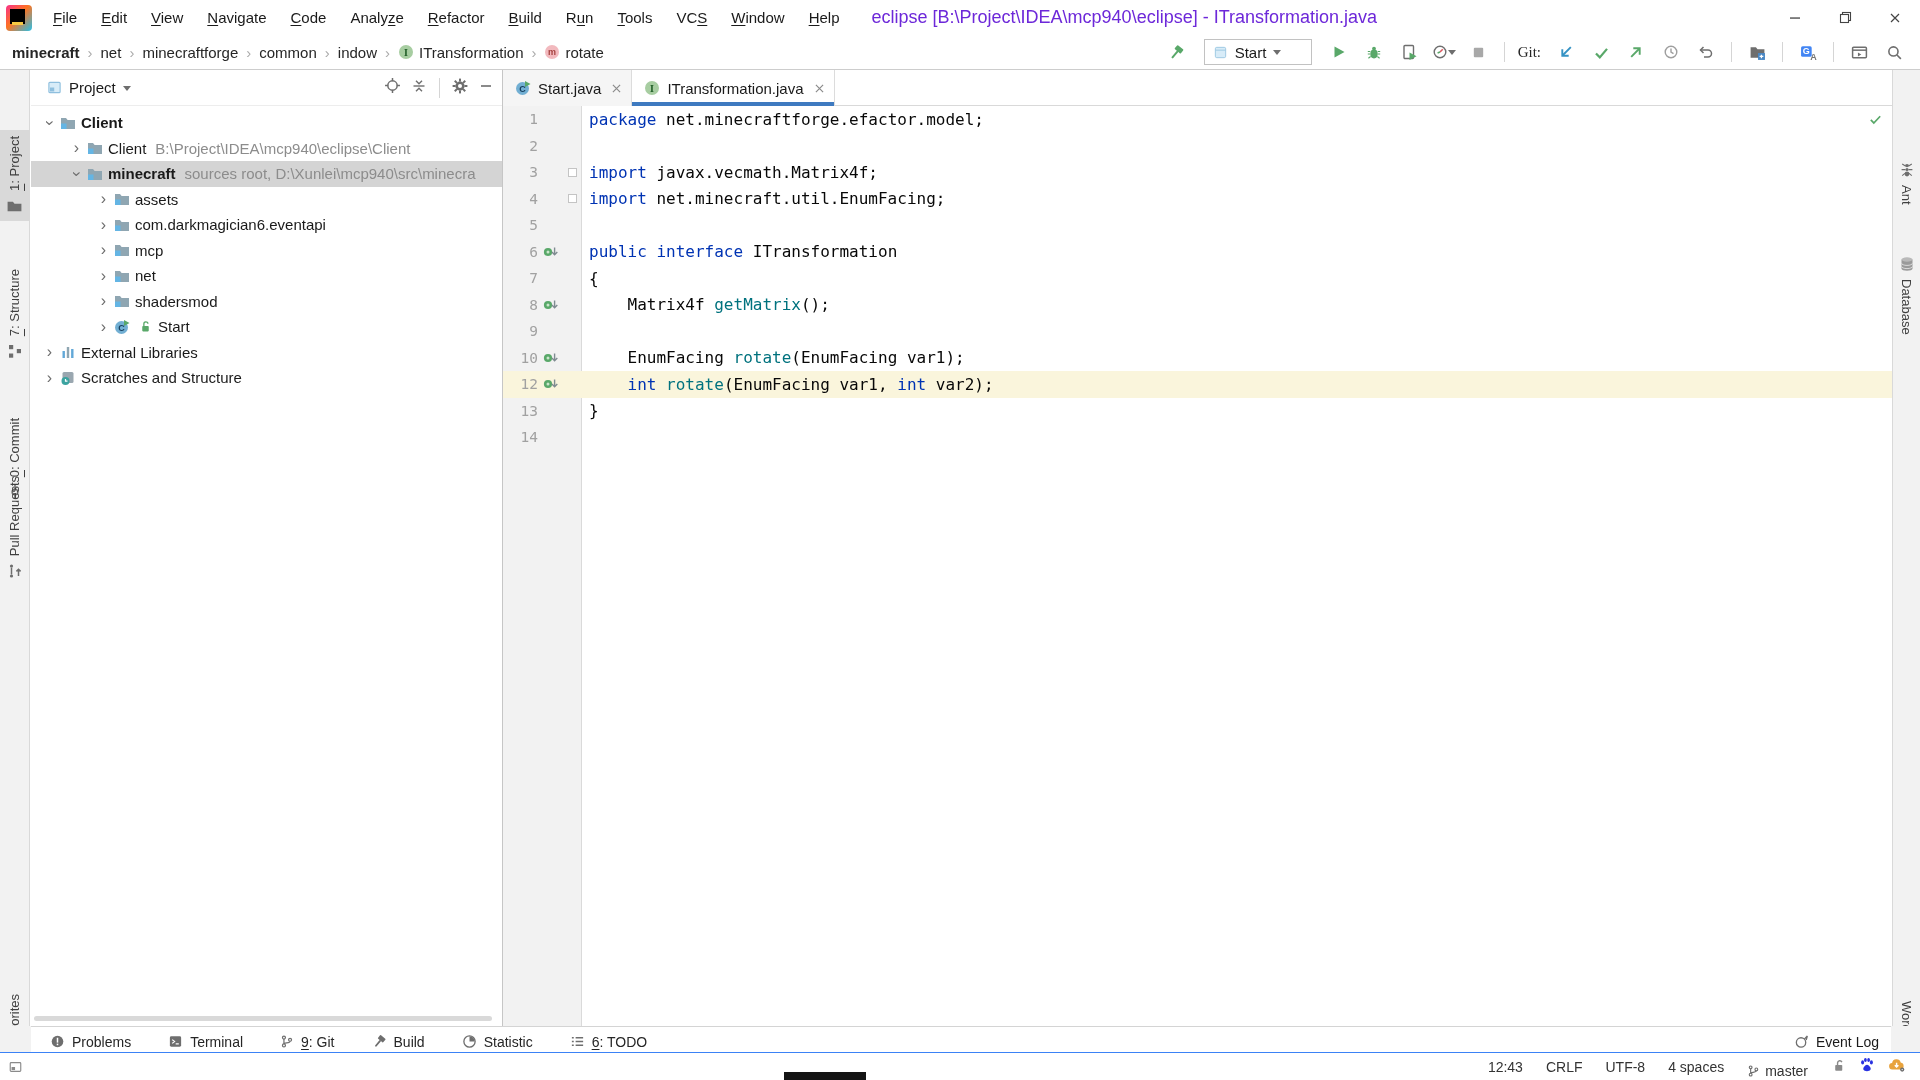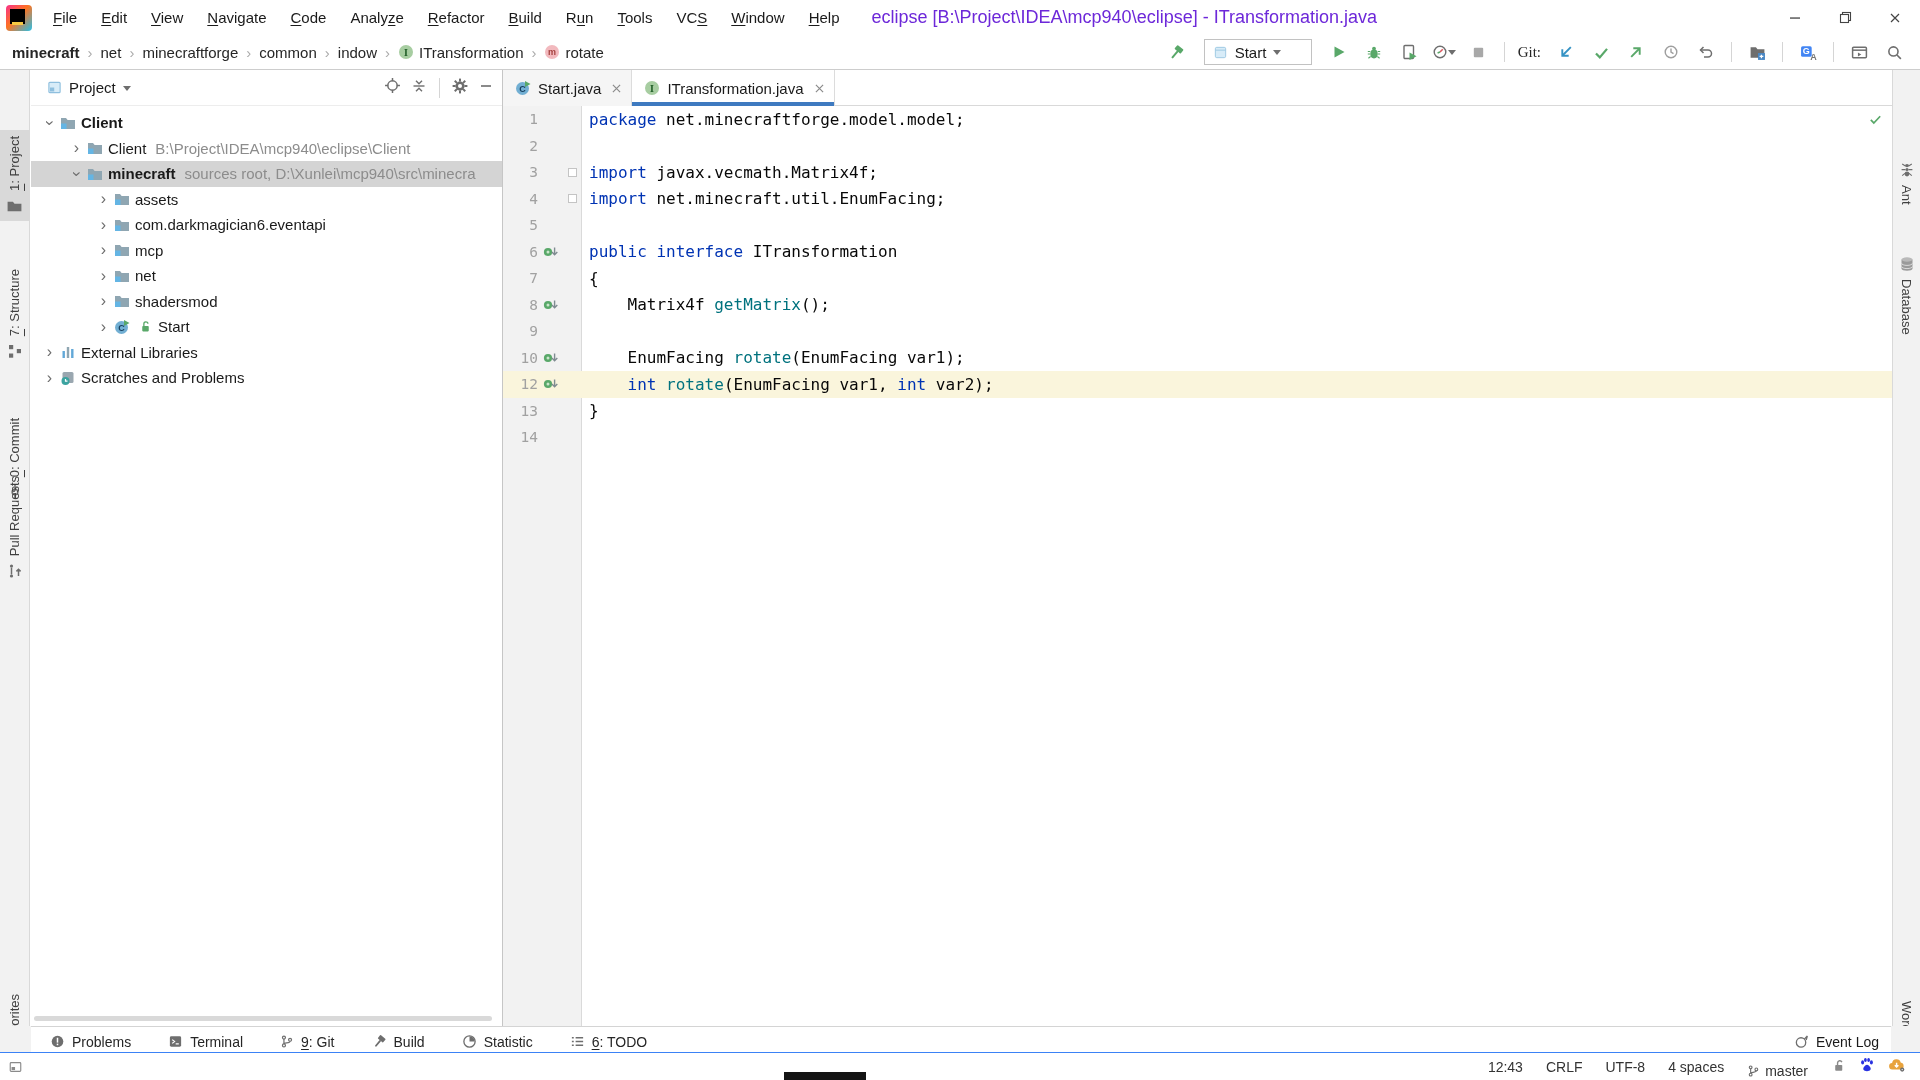--- a/index.html
+++ b/index.html
@@ -574,21 +574,21 @@
       </div>
       <div class="tree-row" style="padding-left: 10px;">
         <span class="chev">›</span>
         <span class="icon tree-icon">
           <svg width="16" height="16" viewBox="0 0 16 16">
             <rect x="2.5" y="2" width="11" height="11" rx="1.5" fill="#9AA7B0"></rect>
             <circle cx="5.5" cy="11" r="4" fill="#3BA3A0"></circle>
             <path d="M5.5 9v2.2h2" stroke="#fff" stroke-width="1.2" fill="none"></path>
           </svg>
         </span>
-        <span class="tree-label">Scratches and Problems</span>
+        <span class="tree-label">Scratches and Structure</span>
       </div>
     </div>
   <div class="hscroll"></div>
 </div>
 
 <div class="tab-bar" id="tab-bar">
     <div class="tab">
       <span class="icon">
         <svg width="16" height="16" viewBox="0 0 16 16">
           <circle cx="7.5" cy="8.5" r="6.5" fill="#72AFD3"></circle>
@@ -618,21 +618,21 @@
       </span>
     </div>
   </div>
 
 <div class="editor">
   <div class="gutter-col"></div>
   <div id="code-lines">
       <div class="code-line">
         <span class="ln">1</span>
         <span class="gut"></span>
-        <span class="code-text"><span class="tok-kw">package</span><span class="tok-pl"> net.minecraftforge.model.model;</span></span>
+        <span class="code-text"><span class="tok-kw">package</span><span class="tok-pl"> net.minecraftforge.efactor.model;</span></span>
       </div>
       <div class="code-line">
         <span class="ln">2</span>
         <span class="gut"></span>
         <span class="code-text"></span>
       </div>
       <div class="code-line">
         <span class="ln">3</span>
         <span class="gut">
           <span class="fold-box"></span>

